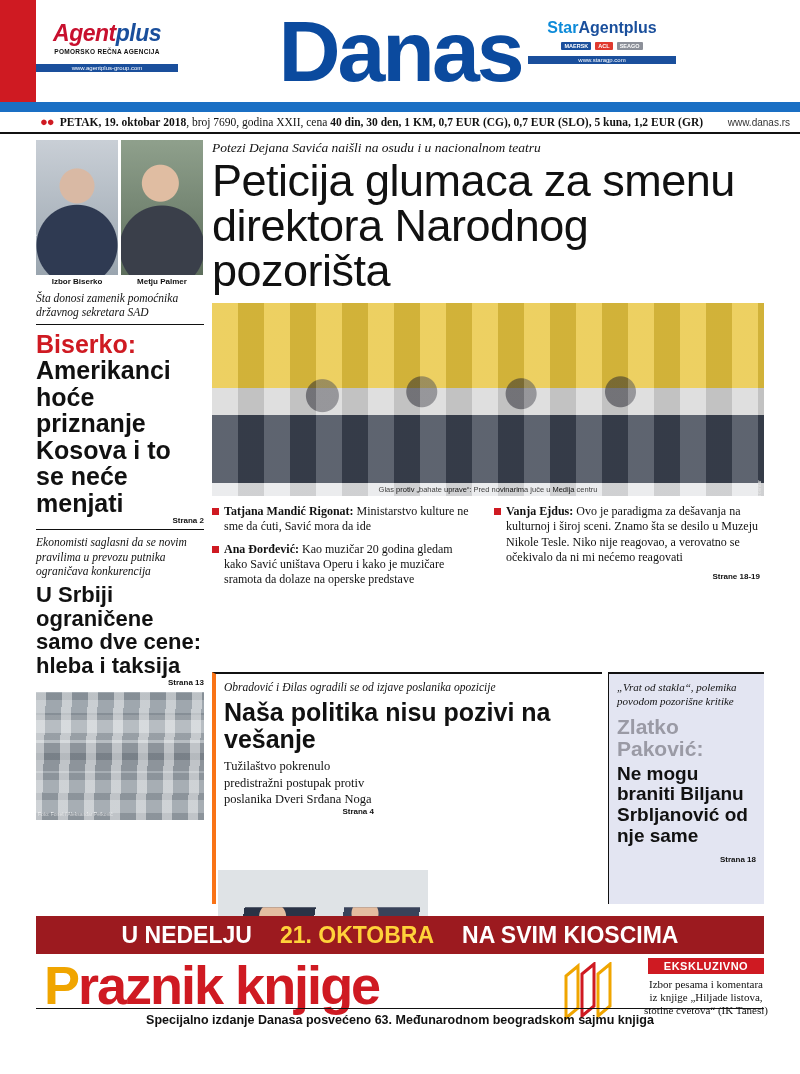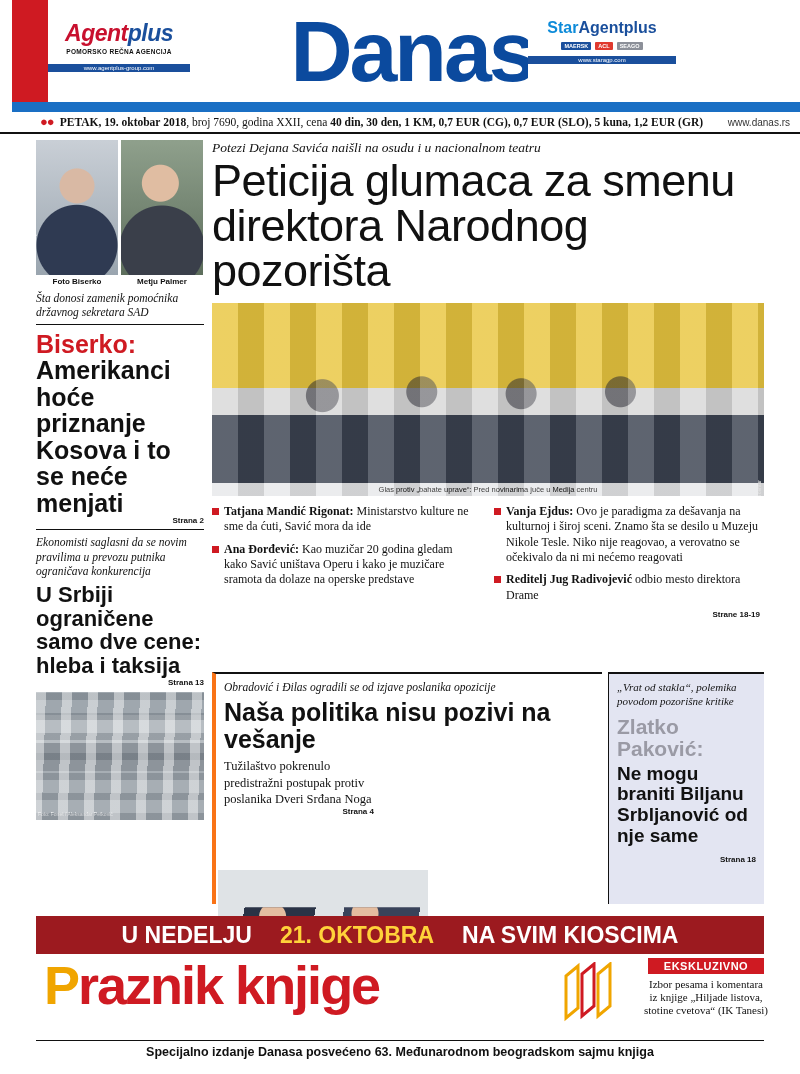--- a/index.html
+++ b/index.html
@@ -4,21 +4,21 @@
 <style>
   * { box-sizing: border-box; }
   html, body { margin:0; padding:0; }
   body {
     width: 800px; height: 1074px;
     background: #ffffff;
     font-family: "Liberation Serif", serif;
     color: #111;
     overflow: hidden;
   }
-  .page { position: relative; width: 684px; height: 1074px; background:#fff;padding-left:12px; }
+  .page { position: relative; width: 684px; height: 1074px; background:#fff; }
 
   
   .masthead { position:relative; height: 102px; background:#fff; }
   .mast-left-bar {
     position:absolute; left:0; top:0; width:36px; height:102px;
     background:#cf1a22;
   }
   .agentplus {
     position:absolute; left:36px; top:16px; width:142px; height:62px;
     background:#fff; border:none; text-align:center;
@@ -196,21 +196,21 @@
   .exkl {
     position:absolute; left:648px; top:958px; width:116px; height:16px; background:#cf1a22;
     color:#fff; font-family:"Liberation Sans", sans-serif; font-size:11px; font-weight:bold;
     text-align:center; line-height:16px; letter-spacing:0.5px;
   }
   .exkl-text {
     position:absolute; left:644px; top:978px; width:124px;
     font-size:11px; line-height:1.2; text-align:center;
   }
   .ad-foot {
-    position:absolute; left:36px; top:1040px; width:728px;
+    position:absolute; left:36px; top:1008px; width:728px;
     border-top:1px solid #111; padding-top:4px;
     font-family:"Liberation Sans", sans-serif; font-size:12.5px; font-weight:bold; text-align:center;
   }
 
   
   .ph-sonja {
     background:
       radial-gradient(circle at 50% 34%, #d9b9a4 0 17px, rgba(0,0,0,0) 18px),
       radial-gradient(circle at 50% 78%, #2f3a52 0 40px, rgba(0,0,0,0) 41px),
       linear-gradient(#c9cfd6, #9aa5af);
@@ -310,21 +310,21 @@
   </div>
 
   <div class="leftcol">
     <div class="portraits">
       <div class="portrait ph-sonja">
         <div class="credit">Foto: Medija centar</div>
       </div>
       <div class="portrait ph-metju"></div>
     </div>
     <div class="pnames">
-      <div class="pname">Foto Biserko</div>
+      <div class="pname">Izbor Biserko</div>
       <div class="pname">Metju Palmer</div>
     </div>
 
     <div class="kicker-left">Šta donosi zamenik pomoćnika državnog sekretara SAD</div>
 
     <div class="biserko-head">
       <span class="red">Biserko:</span>
       <span>Amerikanci hoće priznanje Kosova i to se neće menjati</span>
     </div>
     <div class="strana">Strana 2</div>
@@ -357,24 +357,20 @@
         </div>
         <div class="qitem">
           <b>Ana Đorđević:</b>
           <span>Kao muzičar 20 godina gledam kako Savić uništava Operu i kako je muzičare sramota da dolaze na operske predstave</span>
         </div>
       </div>
       <div class="qcol">
         <div class="qitem">
           <b>Vanja Ejdus:</b>
           <span>Ovo je paradigma za dešavanja na kulturnoj i široj sceni. Znamo šta se desilo u Muzeju Nikole Tesle. Niko nije reagovao, a verovatno se očekivalo da ni mi nećemo reagovati</span>
-        </div>
-        <div class="qitem">
-          <b>Reditelj Jug Radivojević</b>
-          <span>odbio mesto direktora Drame</span>
         </div>
         <div class="strana-right">Strane 18-19</div>
       </div>
     </div>
   </div>
 
   <div class="bottommid">
     <div class="bm-kicker">Obradović i Đilas ogradili se od izjave poslanika opozicije</div>
     <div class="bm-head">Naša politika nisu pozivi na vešanje</div>
     <div class="bm-body">Tužilaštvo pokrenulo predistražni postupak protiv poslanika Dveri Srđana Noga</div>

